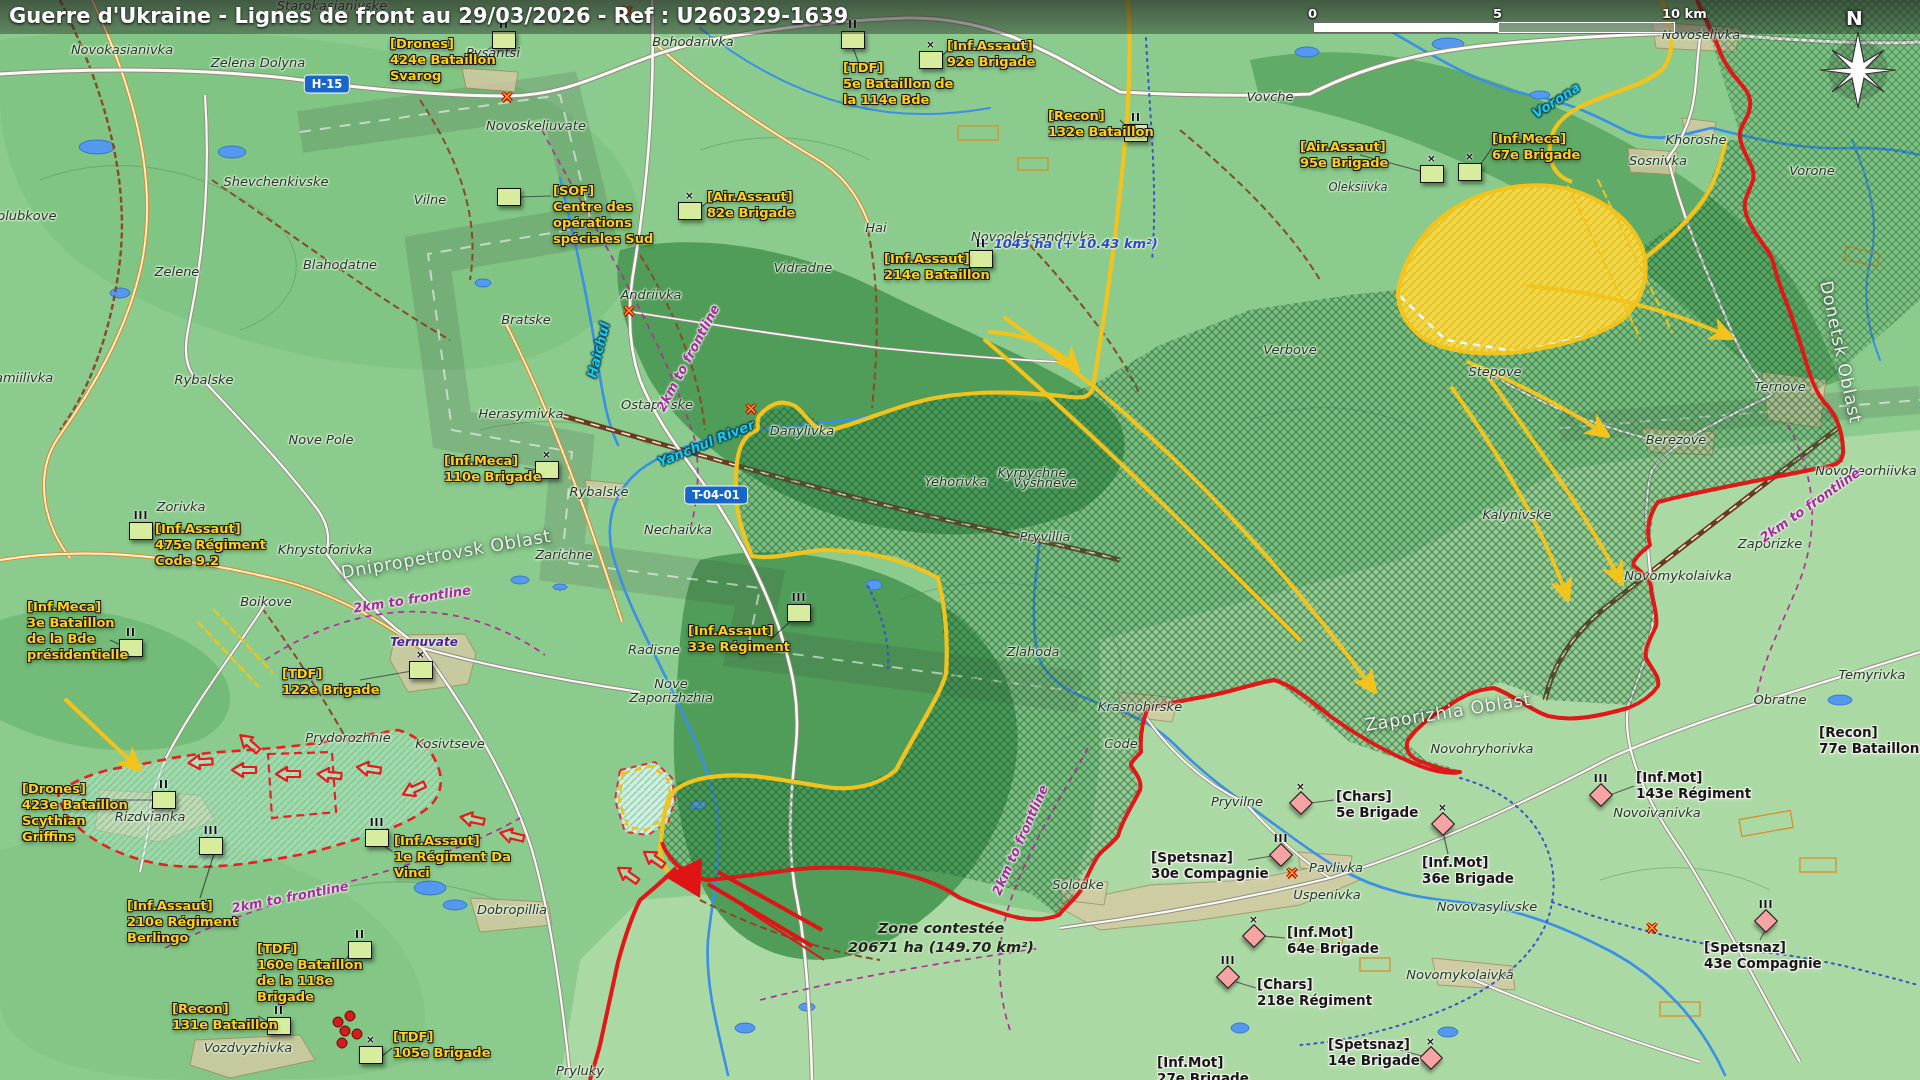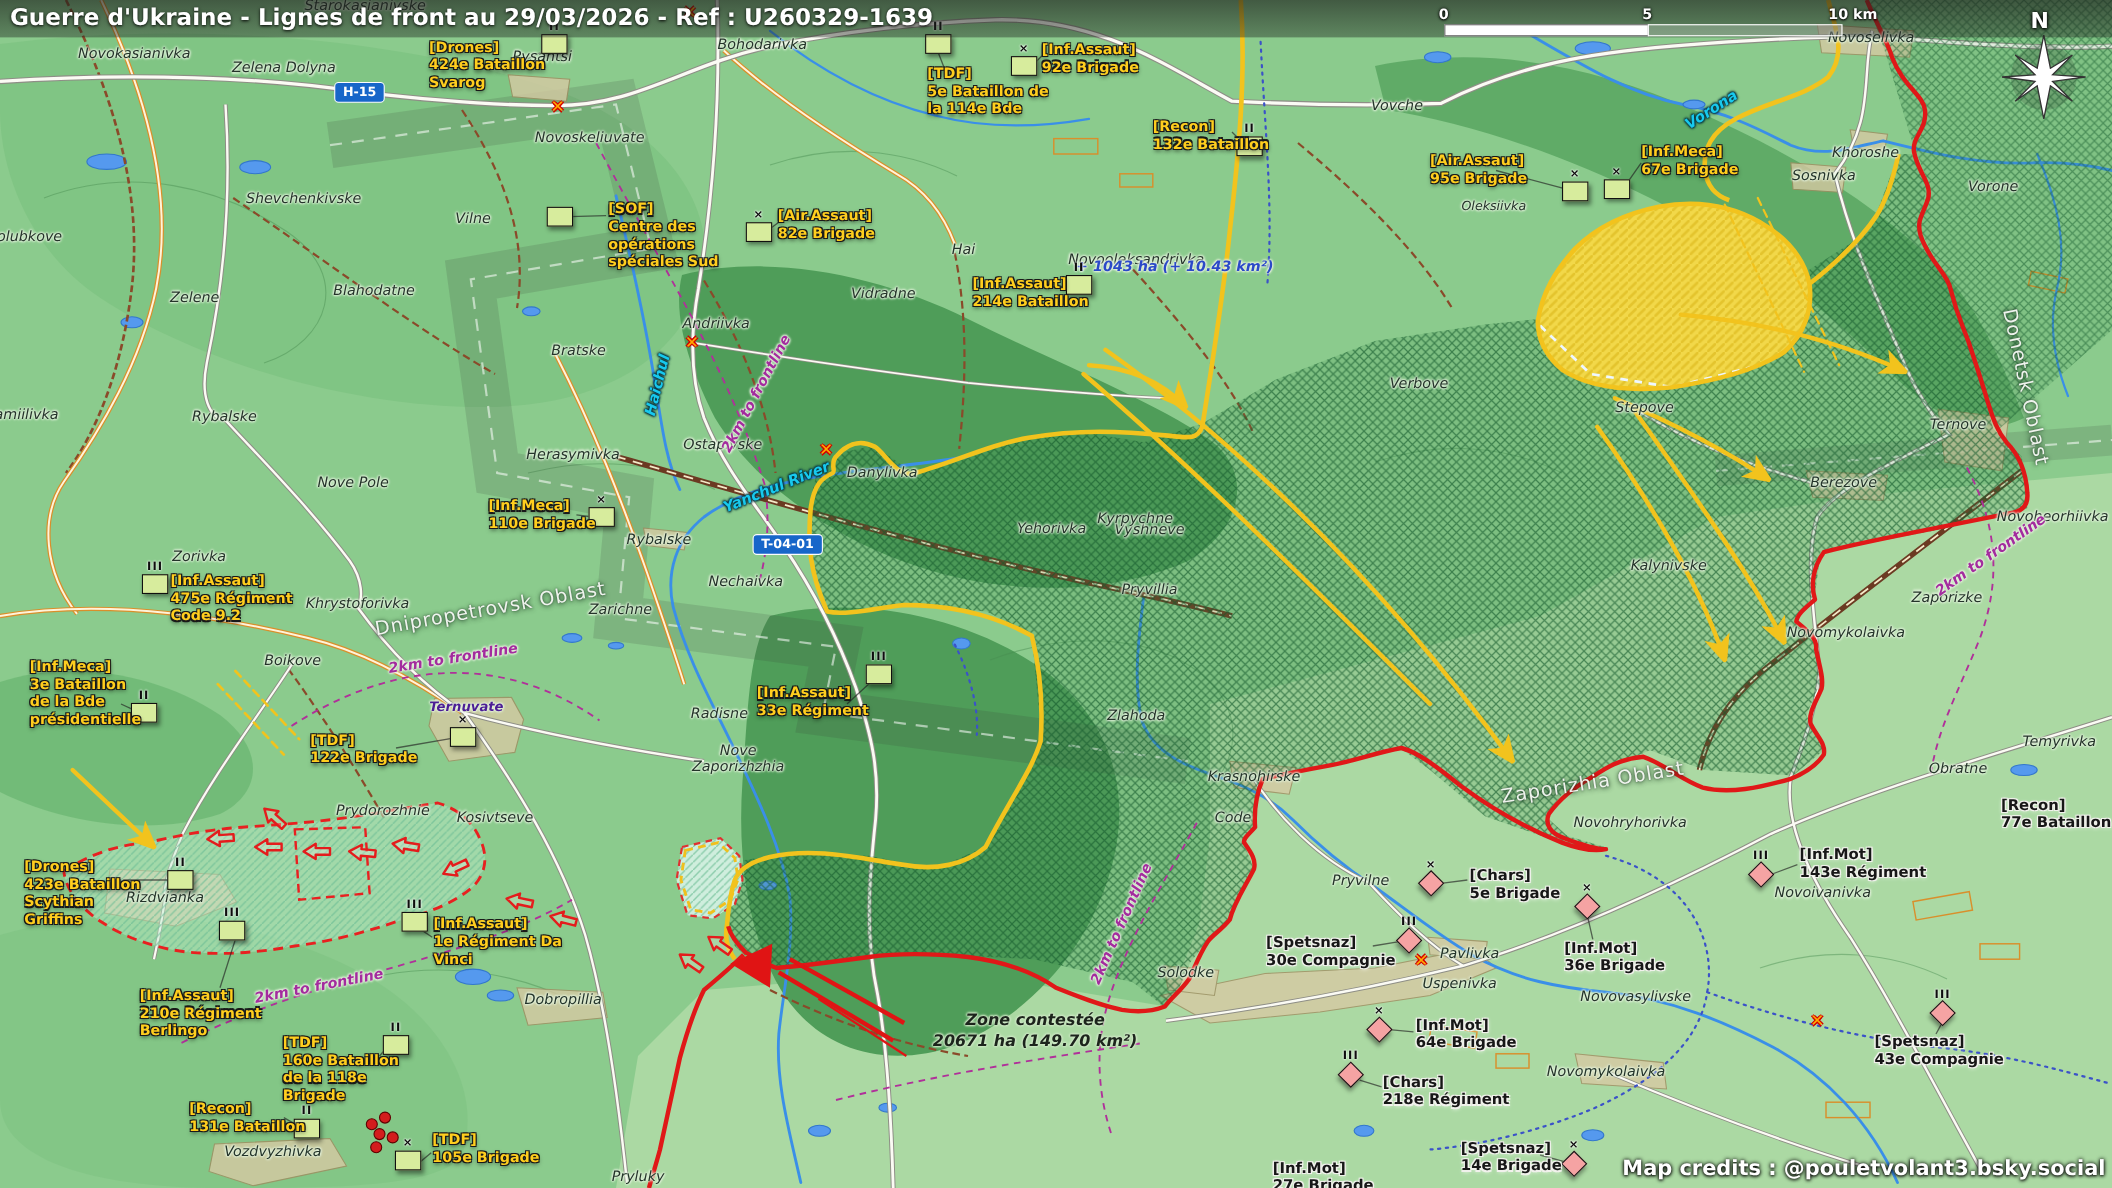--- a/index.html
+++ b/index.html
@@ -358,21 +358,20 @@
   </g>
 
   <g>
     <circle cx="1858" cy="70" r="30" fill="rgba(20,30,20,.18)"></circle>
     <path d="M1858,32 L1864,62 L1884,50 L1866,68 L1896,70 L1866,74 L1884,92 L1864,78 L1858,108 L1852,78 L1832,92 L1850,74 L1820,70 L1850,68 L1832,50 L1852,62 Z" fill="#ffffff" stroke="#333" stroke-width="1.2"></path>
   </g>
 </svg>
 
 <div id="titlebar"></div>
 <div id="title">Guerre d'Ukraine - Lignes de front au 29/03/2026 - Ref : U260329-1639</div>
-<div id="credits">Map credits : @pouletvolant3.bsky.social</div>
 
 <div class="sclabel" style="left:1308px;top:6px;">0</div>
 <div class="sclabel" style="left:1493px;top:6px;">5</div>
 <div class="sclabel" style="left:1662px;top:6px;">10 km</div>
 <div id="sb1"></div>
 <div id="sb2"></div>
 <div id="nlabel">N</div>
 
 <div class="badge" style="left:327px;top:84px;">H-15</div>
 <div class="badge" style="left:716px;top:495px;">T-04-01</div>

